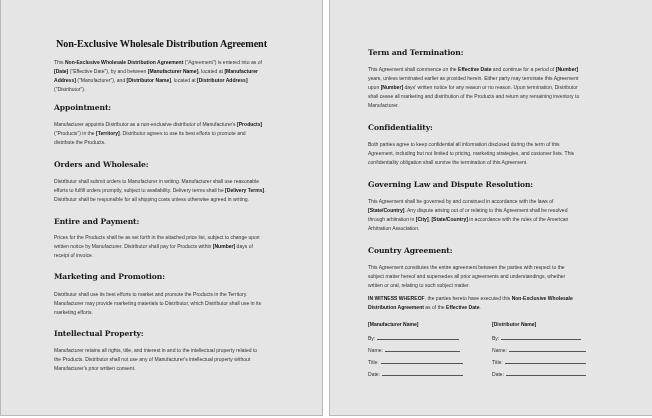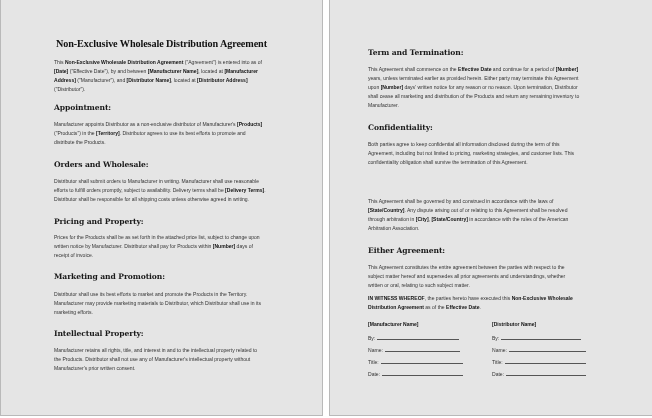--- a/index.html
+++ b/index.html
@@ -37,21 +37,21 @@
       <span class="ln">distribute the Products.</span>
     </div>
 
   <div class="h" style="top:160px">Orders and Wholesale:</div>
   <div class="p" style="top:177px">
       <span class="ln">Distributor shall submit orders to Manufacturer in writing. Manufacturer shall use reasonable</span>
       <span class="ln">efforts to fulfill orders promptly, subject to availability. Delivery terms shall be <b>[Delivery Terms]</b>.</span>
       <span class="ln">Distributor shall be responsible for all shipping costs unless otherwise agreed in writing.</span>
     </div>
 
-  <div class="h" style="top:217px">Pricing and Property:</div>
+  <div class="h" style="top:217px">Entire and Payment:</div>
   <div class="p" style="top:233px">
       <span class="ln">Prices for the Products shall be as set forth in the attached price list, subject to change upon</span>
       <span class="ln">written notice by Manufacturer. Distributor shall pay for Products within <b>[Number]</b> days of</span>
       <span class="ln">receipt of invoice.</span>
     </div>
 
   <div class="h" style="top:272px">Marketing and Promotion:</div>
   <div class="p" style="top:290px">
       <span class="ln">Distributor shall use its best efforts to market and promote the Products in the Territory.</span>
       <span class="ln">Manufacturer may provide marketing materials to Distributor, which Distributor shall use in its</span>
@@ -76,28 +76,29 @@
       <span class="ln">Manufacturer.</span>
     </div>
 
   <div class="h" style="top:123px">Confidentiality:</div>
   <div class="p" style="top:140px">
       <span class="ln">Both parties agree to keep confidential all information disclosed during the term of this</span>
       <span class="ln">Agreement, including but not limited to pricing, marketing strategies, and customer lists. This</span>
       <span class="ln">confidentiality obligation shall survive the termination of this Agreement.</span>
     </div>
 
+  <div class="h" style="top:180px">Governing Law and Dispute Resolution:</div>
   <div class="p" style="top:197px">
       <span class="ln">This Agreement shall be governed by and construed in accordance with the laws of</span>
       <span class="ln"><b>[State/Country]</b>. Any dispute arising out of or relating to this Agreement shall be resolved</span>
       <span class="ln">through arbitration in <b>[City]</b>, <b>[State/Country]</b> in accordance with the rules of the American</span>
       <span class="ln">Arbitration Association.</span>
     </div>
 
-  <div class="h" style="top:246px">Either Agreement:</div>
+  <div class="h" style="top:246px">Country Agreement:</div>
   <div class="p" style="top:263px">
       <span class="ln">This Agreement constitutes the entire agreement between the parties with respect to the</span>
       <span class="ln">subject matter hereof and supersedes all prior agreements and understandings, whether</span>
       <span class="ln">written or oral, relating to such subject matter.</span>
     </div>
 
   <div class="p" style="top:294px">
       <span class="ln"><b>IN WITNESS WHEREOF</b>, the parties hereto have executed this <b>Non-Exclusive Wholesale</b></span>
       <span class="ln"><b>Distribution Agreement</b> as of the <b>Effective Date</b>.</span>
     </div>

